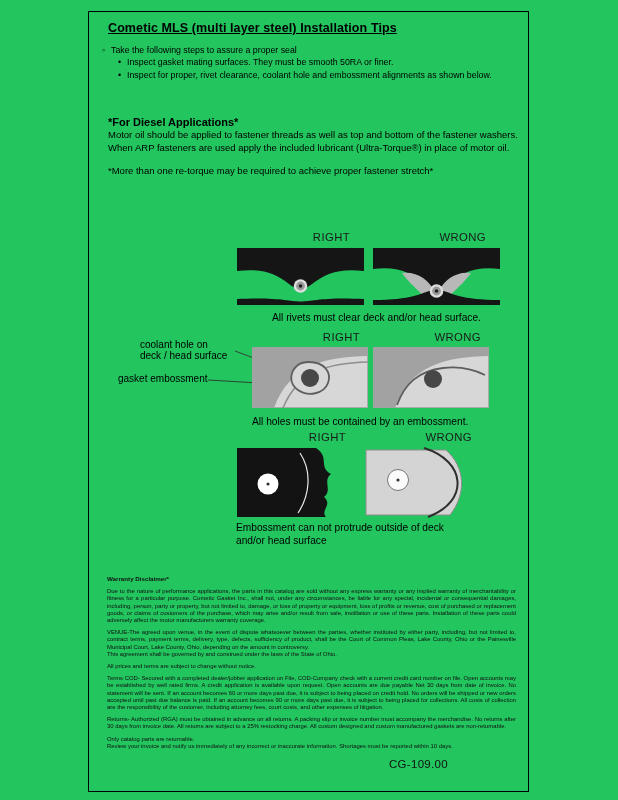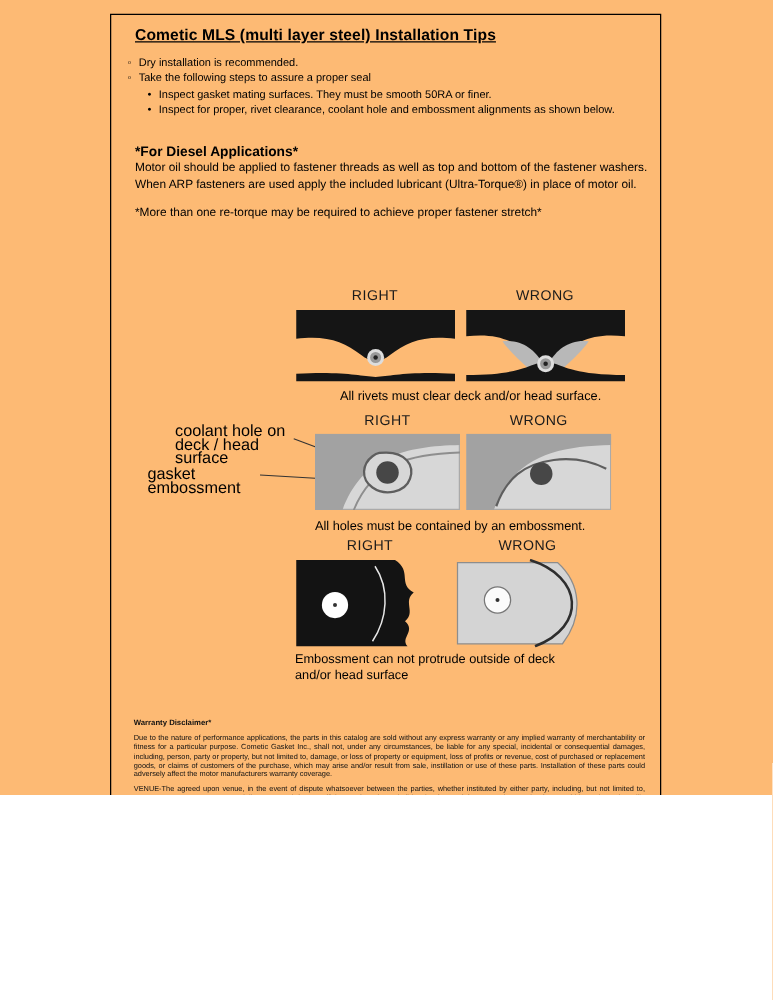--- a/index.html
+++ b/index.html
@@ -1,62 +1,58 @@
 <!DOCTYPE html>
 <html><head>
 <meta charset="utf-8">
 <style>
   * { margin:0; padding:0; box-sizing:border-box; }
   html,body { background:#ffffff; }
   .page {
-    position:relative; width:618px; height:636px; background:#fdba74;
+    position:relative; width:618px; height:800px; background:#22c55e;
     color:#000; font-family:"Liberation Sans", sans-serif; overflow:hidden;padding-left:45px;
   }
   .frame { position:absolute; left:88px; top:11px; width:441px; height:781px; border:1.5px solid #000; }
 
   .title { position:absolute; left:108px; top:21px; font-size:12.5px; font-weight:bold; text-decoration:underline; letter-spacing:.1px; }
 
   .tips { position:absolute; left:102px; top:44px; font-size:8.8px; line-height:12.3px; white-space:nowrap; }
   .tip  { position:relative; padding-left:9px; }
   .tip-sub { margin-left:16px; position:relative; padding-left:9px; }
   .b-open::before { content:"◦"; position:absolute; left:0; top:0; font-size:9px; }
   .b-fill::before { content:"•"; position:absolute; left:0; top:0; font-size:9px; }
   .b-open, .b-fill { position:absolute; left:0; top:0; width:8px; height:10px; }
 
   .diesel { position:absolute; left:108px; top:116px; width:412px; font-size:9.5px; line-height:12.4px; }
   .diesel h2 { font-size:11px; font-weight:bold; margin-bottom:1px; }
   .diesel p { margin-bottom:11px; }
 
   .diagrams { position:absolute; left:88px; top:228px; width:441px; height:322px; }
-  .dg-header { position:absolute; width:100px; text-align:center; font-size:11.3px; color:#1a1a1a; letter-spacing:.4px; }
+  .dg-header { position:absolute; width:100px; text-align:right; font-size:11.3px; color:#1a1a1a; letter-spacing:.4px; }
   .dg-img { position:absolute; display:block; }
   .dg-caption { position:absolute; font-size:10.2px; color:#000; line-height:13px; }
-  .callout { position:absolute; font-size:13px; line-height:10.6px; color:#000; }
+  .callout { position:absolute; font-size:10px; line-height:10.6px; color:#000; }
   .lines-overlay { position:absolute; left:0; top:0; pointer-events:none; }
 
   .disclaimer { position:absolute; left:107px; top:575px; width:409px; font-size:5.9px; line-height:7.2px; text-align:justify; color:#111; }
   .disclaimer h3 { font-size:6.2px; font-weight:bold; margin-bottom:6px; text-align:left; }
   .disclaimer p { margin-bottom:5px; }
   .disclaimer p.no-gap { margin-bottom:0; }
 
   .code { position:absolute; left:389px; top:758px; font-size:11.5px; letter-spacing:.3px; color:#111; }
 </style>
 </head>
 <body>
 
 <div class="page">
   <div class="frame"></div>
 
   <h1 class="title">Cometic MLS (multi layer steel) Installation Tips</h1>
 
   <div class="tips">
-    <div class="tip">
-      <span class="b-open"></span>
-      <span>Dry installation is recommended.</span>
-    </div>
     <div class="tip">
       <span class="b-open"></span>
       <span>Take the following steps to assure a proper seal</span>
     </div>
     <div class="tip-sub">
       <span class="b-fill"></span>
       <span>Inspect gasket mating surfaces.  They must be smooth 50RA or finer.</span>
     </div>
     <div class="tip-sub">
       <span class="b-fill"></span>

